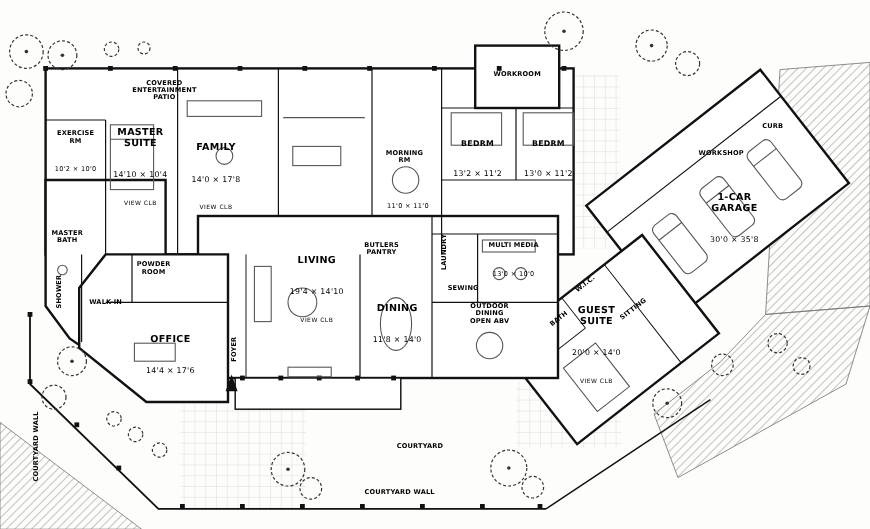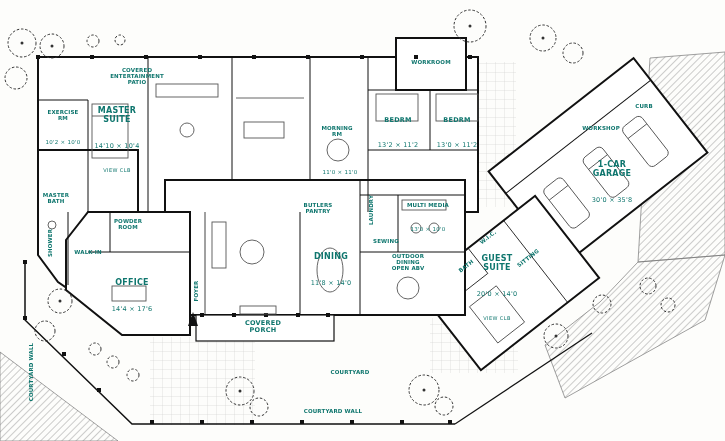--- a/index.html
+++ b/index.html
@@ -1,17 +1,17 @@
 <!DOCTYPE html>
 <html><head>
 <meta charset="utf-8">
 <style>
   html,body{margin:0;padding:0;background:#e8e8e8}
   .stage{position:relative;width:725px;height:441px;background:#fdfdfb;overflow:hidden;
-         font-family:"DejaVu Sans",sans-serif;color:#0f766e}
+         font-family:"DejaVu Sans",sans-serif;color:#000000}
   .plan-svg{position:absolute;left:0;top:0;width:725px;height:441px}
   .lbl{position:absolute;transform:translate(-50%,-50%);text-align:center;line-height:1.12;
        letter-spacing:.25px;white-space:pre-line;pointer-events:none}
   .lbl span{display:block}
   .rn{font-weight:700;font-size:8px}
   .rd{font-size:6.5px}
   .rv{font-size:5px;letter-spacing:.4px}
   .lbl.t .rn{font-size:5.5px;letter-spacing:.15px}
   .lbl.t .rd{font-size:5.5px}
   .lbl.m .rn{font-size:6.5px}
@@ -202,20 +202,25 @@
     <span class="rd">10'2 × 10'0</span>
   </div>
 
   <div class="lbl" style="left:117px;top:140px">
     <span class="rn">MASTER
 SUITE</span>
     <span class="rd">14'10 × 10'4</span>
     <span class="rv">VIEW CLB</span>
   </div>
 
+  <div class="lbl" style="left:180px;top:148px">
+    <span class="rn">FAMILY</span>
+    <span class="rd">14'0 × 17'8</span>
+    <span class="rv">VIEW CLB</span>
+  </div>
 
 
   <div class="lbl t" style="left:337px;top:131px">
     <span class="rn">MORNING
 RM</span>
   </div>
   <div class="lbl t" style="left:340px;top:172px">
     <span class="rd">11'0 × 11'0</span>
   </div>
 
@@ -240,39 +245,40 @@
   <div class="lbl t" style="left:644px;top:106px">
     <span class="rn">CURB</span>
   </div>
 
   <div class="lbl" style="left:612px;top:182px">
     <span class="rn">1-CAR
 GARAGE</span>
     <span class="rd">30'0 × 35'8</span>
   </div>
 
+  <div class="lbl" style="left:264px;top:242px">
+    <span class="rn">LIVING</span>
+    <span class="rd">19'4 × 14'10</span>
+    <span class="rv">VIEW CLB</span>
+  </div>
 
   <div class="lbl" style="left:331px;top:270px">
     <span class="rn">DINING</span>
     <span class="rd">11'8 × 14'0</span>
   </div>
 
-  <div class="lbl" style="left:132px;top:296px">
+  <div class="lbl" style="left:142px;top:296px">
     <span class="rn">OFFICE</span>
     <span class="rd">14'4 × 17'6</span>
   </div>
 
   <div class="lbl t rot" style="left:196px;top:291px">
     <span class="rn">FOYER</span>
   </div>
 
-  <div class="lbl m" style="left:263px;top:327px">
-    <span class="rn">COVERED
-PORCH</span>
-  </div>
 
   <div class="lbl" style="left:497px;top:288px">
     <span class="rn">GUEST
 SUITE</span>
     <span class="rd">20'0 × 14'0</span>
     <span class="rv">VIEW CLB</span>
   </div>
 
   <div class="lbl t" style="left:428px;top:217px">
     <span class="rn">MULTI MEDIA</span>

